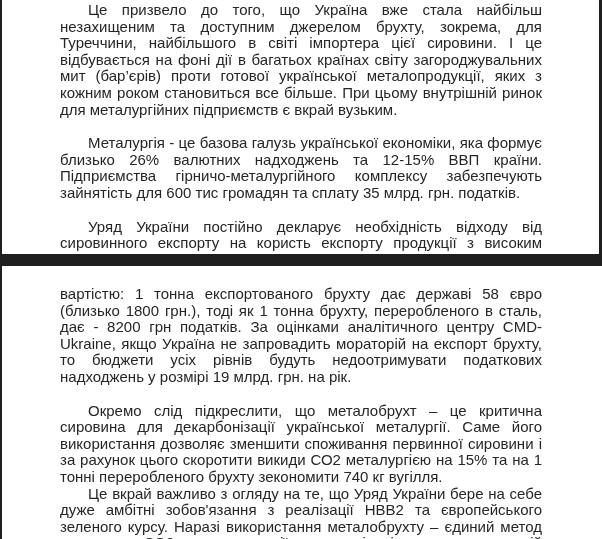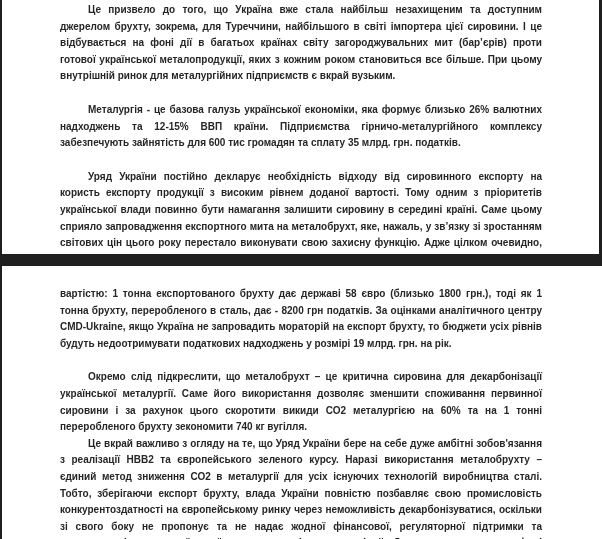--- a/index.html
+++ b/index.html
@@ -14,24 +14,23 @@
       left: 2px; width: 597px;
       background: #ffffff;
       overflow: hidden;
     }
     .page-top { top: 0; height: 254px; }
     .page-bottom { top: 266px; height: 273px; padding-left: 8px; }
     .content {
       position: absolute;
       left: 58px; width: 482px;
       color: #262626;
-      font-size: 10px;
+      font-size: 15px;
       line-height: 16.6px;
       text-align: justify;
-      font-weight: bold;
     }
     .page-top .content { top: 2px; }
     .page-bottom .content { top: 20px; }
     p { margin: 0; text-indent: 28px; }
     p.noindent { text-indent: 0; }
     p.gap { margin-top: 17px; }
   </style>
 </head>
 <body>
 
@@ -39,16 +38,16 @@
   <div class="content">
     <p>Це призвело до того, що Україна вже стала найбільш незахищеним та доступним джерелом брухту, зокрема, для Туреччини, найбільшого в світі імпортера цієї сировини. І це відбувається на фоні дії в багатьох країнах світу загороджувальних мит (бар’єрів) проти готової української металопродукції, яких з кожним роком становиться все більше. При цьому внутрішній ринок для металургійних підприємств є вкрай вузьким.</p>
     <p class="gap">Металургія - це базова галузь української економіки, яка формує близько 26% валютних надходжень та 12-15% ВВП країни. Підприємства гірничо-металургійного комплексу забезпечують зайнятість для 600 тис громадян та сплату 35 млрд. грн. податків.</p>
     <p class="gap">Уряд України постійно декларує необхідність відходу від сировинного експорту на користь експорту продукції з високим рівнем доданої вартості. Тому одним з пріоритетів української влади повинно бути намагання залишити сировину в середині країні. Саме цьому сприяло запровадження експортного мита на металобрухт, яке, нажаль, у зв’язку зі зростанням світових цін цього року перестало виконувати свою захисну функцію. Адже цілком очевидно, що державі вигідніше переробляти брухт в продукцію з доданою</p>
   </div>
 </div>
 
 <div class="page page-bottom">
   <div class="content">
     <p class="noindent">вартістю: 1 тонна експортованого брухту дає державі 58 євро (близько 1800 грн.), тоді як 1 тонна брухту, переробленого в сталь, дає - 8200 грн податків. За оцінками аналітичного центру CMD-Ukraine, якщо Україна не запровадить мораторій на експорт брухту, то бюджети усіх рівнів будуть недоотримувати податкових надходжень у розмірі 19 млрд. грн. на рік.</p>
-    <p class="gap">Окремо слід підкреслити, що металобрухт – це критична сировина для декарбонізації української металургії. Саме його використання дозволяє зменшити споживання первинної сировини і за рахунок цього скоротити викиди СО2 металургією на 60% та на 1 тонні переробленого брухту зекономити 740 кг вугілля.</p>
+    <p class="gap">Окремо слід підкреслити, що металобрухт – це критична сировина для декарбонізації української металургії. Саме його використання дозволяє зменшити споживання первинної сировини і за рахунок цього скоротити викиди СО2 металургією на 15% та на 1 тонні переробленого брухту зекономити 740 кг вугілля.</p>
     <p><span>Це вкрай важливо з огляду на те, що Уряд України бере на себе дуже амбітні зобов'язання з реалізації НВВ2 та європейського зеленого курсу. Наразі використання металобрухту – єдиний метод зниження СО2 в металургії для усіх існуючих технологій виробництва сталі. Тобто, зберігаючи експорт брухту, влада України повністю позбавляє свою промисловість конкурентоздатності на європейському ринку через неможливість декарбонізуватися, оскільки зі свого боку не пропонує та не надає жодної фінансової, регуляторної підтримки та компенсаторів для української промисловості для цих цілей. Дуже показово, що на фоні колосальних фінансових вливань, у Європейському союзі парламентарі звернулася до Єврокомісії з вимогою </span></p>
   </div>
 </div>
 
 </body></html>

